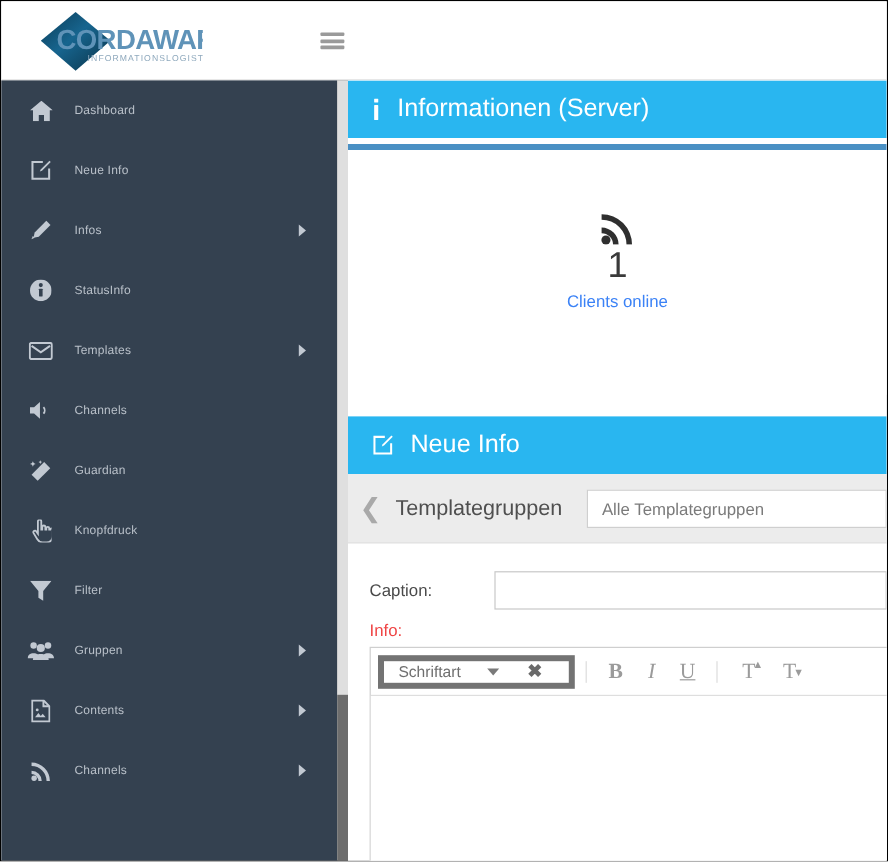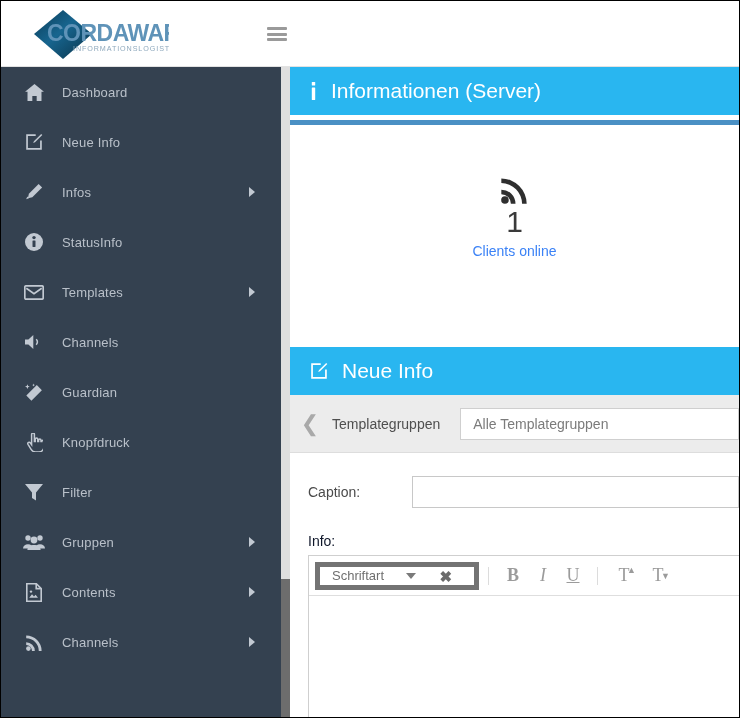--- a/index.html
+++ b/index.html
@@ -58,21 +58,21 @@
   .nav-icon {
     width:26px; height:24px;
     margin-left:20px;
     display:flex; align-items:center; justify-content:center;
     color:#c2c9d2;
     flex:0 0 auto;
   }
   .nav-icon svg { display:block; fill:#c2c9d2; }
   .nav-label {
     margin-left:15px;
-    font-size:13px;
+    font-size:10px;
     color:#b9c0c9;
     letter-spacing:0.2px;
   }
   .nav-caret {
     position:absolute; right:26px; top:50%; transform:translateY(-50%);
     width:0; height:0;
     border-left:6px solid #c2c9d2;
     border-top:5px solid transparent;
     border-bottom:5px solid transparent;
   }
@@ -144,42 +144,42 @@
     padding-left:8px;
     border-bottom:1px solid #dddddd;
   }
   #tgroup-back {
     width:26px; height:26px;
     display:flex; align-items:center; justify-content:center;
     color:#a9a9a9; cursor:pointer;
     font-size:22px; line-height:1;
   }
   #tgroup-label {
-    font-size:14px; color:#4f4f4f; margin-left:10px;
+    font-size:18px; color:#4f4f4f; margin-left:10px;
   }
   #tgroup-select {
     margin-left:20px;
     height:32px; width:300px;
     background:#ffffff; border:1px solid #cfcfcf;
     display:flex; align-items:center;
     padding-left:12px;
     font-size:14px; color:#7b7b7b;
     cursor:pointer;
   }
 
   #form-area { padding:18px 0 0 18px; background:#ffffff; }
   .form-row { display:flex; align-items:center; height:42px; }
   .form-label { width:105px; font-size:14px; color:#4a4a4a; }
   .form-input {
     height:32px; width:330px;
     border:1px solid #c8c8c8; background:#ffffff;
     cursor:text;
   }
   #info-label {
-    font-size:14px; color:#0f172a; margin-top:20px; margin-bottom:6px;
+    font-size:14px; color:#ef4444; margin-top:4px; margin-bottom:6px;
   }
 
   
   #editor {
     width:440px;
     border:1px solid #cfcfcf;
     background:#ffffff;
   }
   #editor-toolbar {
     height:40px;

